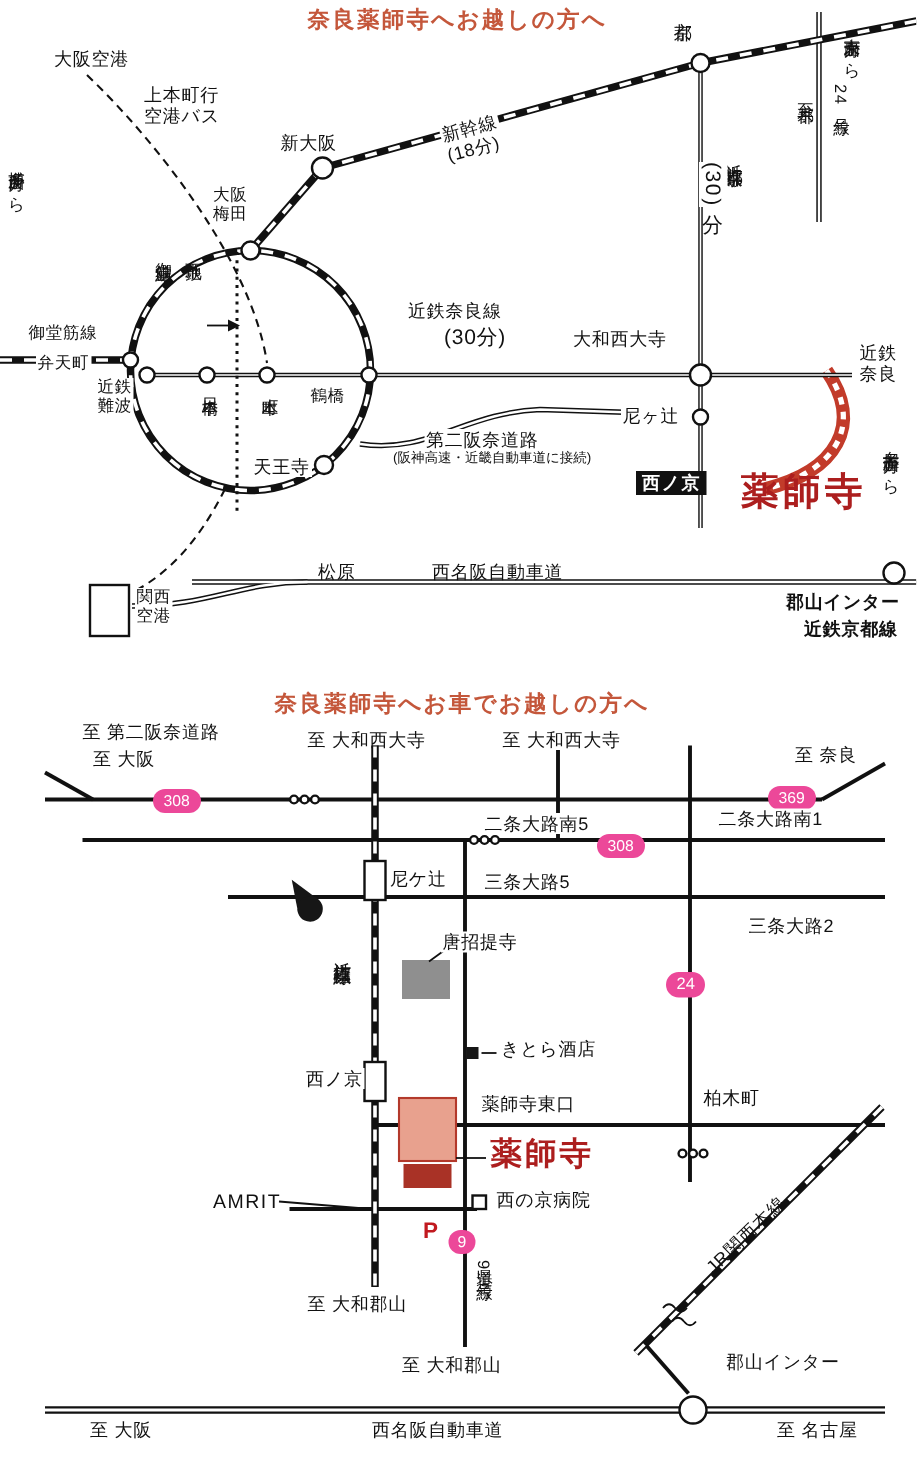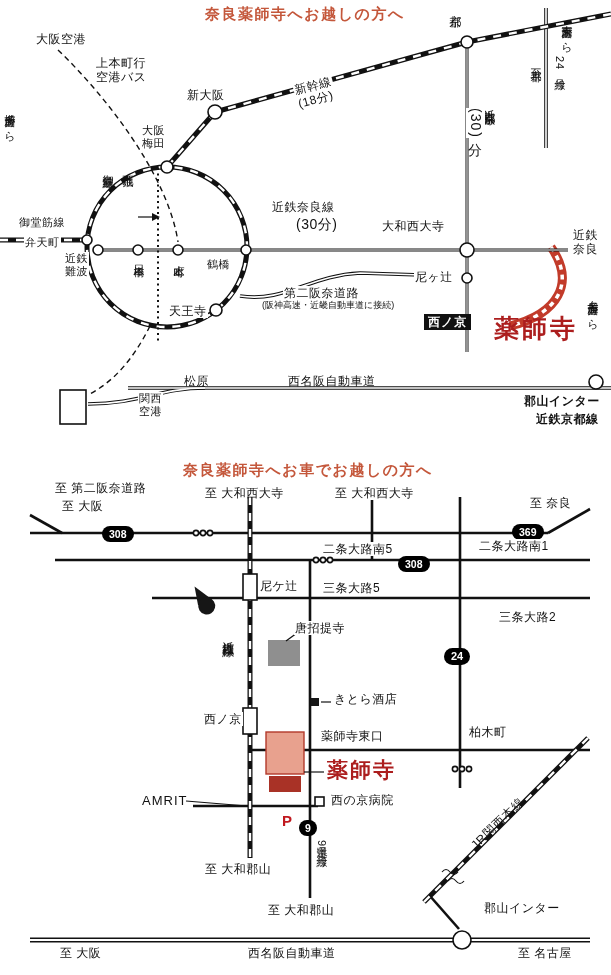--- a/index.html
+++ b/index.html
@@ -11,22 +11,22 @@
   .lbl{position:absolute;font-size:12px;line-height:1.18;white-space:pre-line;color:#111;letter-spacing:.5px;}
   .v{writing-mode:vertical-rl;text-orientation:mixed;letter-spacing:1px;}
   .bg{background:#fff;padding:0 1px;}
   .s11{font-size:11px;}
   .s10{font-size:14px;}
   .small{font-size:9px;letter-spacing:0;}
   .title{font-size:15px;font-weight:bold;color:#c4573b;letter-spacing:1.5px;white-space:nowrap;}
   .red-big{font-size:25px;font-weight:bold;color:#ac1e1e;letter-spacing:3px;white-space:nowrap;}
   .red-mid{font-size:21px;font-weight:bold;color:#ac1e1e;letter-spacing:2px;white-space:nowrap;}
   .blackbox{background:#111;color:#fff;font-size:12px;font-weight:bold;padding:1px 4px;letter-spacing:1px;}
-  .badge{position:absolute;background:#000000;color:#fff;border-radius:9px;
-         font-size:10.5px;font-weight:bold;padding:1px 7px;line-height:1.35;letter-spacing:0;}
+  .badge{position:absolute;background:#ec4899;color:#fff;border-radius:9px;
+         font-size:10.5px;font-weight:normal;padding:1px 7px;line-height:1.35;letter-spacing:0;}
   .p-red{color:#c1191f;font-weight:bold;font-size:15px;}
   .rot-shinkansen{transform:rotate(-15deg);transform-origin:left top;}
   .rot-jr{transform:rotate(-44deg);transform-origin:left top;font-size:12px;letter-spacing:1px;white-space:nowrap;}
 
   
   .jr{stroke:#111;stroke-width:5;fill:none;}
   .jrw{stroke:#fff;stroke-width:2.4;fill:none;stroke-dasharray:8 8;}
   .prv{stroke:#111;stroke-width:3;fill:none;}
   .prvw{stroke:#fff;stroke-width:1.1;fill:none;}
   .road{stroke:#111;stroke-width:3.6;fill:none;}
@@ -206,23 +206,23 @@
     <div class="lbl v s11 bg" style="left:131px;top:256px;">日本橋</div>
     <div class="lbl v s11 bg" style="left:171px;top:256px;">上本町</div>
     <div class="lbl bg s11" style="left:206px;top:258px;">鶴橋</div>
     <div class="lbl bg" style="left:414px;top:270px;">尼ヶ辻</div>
     <div class="lbl bg" style="left:283px;top:286px;text-align:center;">第二阪奈道路</div>
     <div class="lbl small" style="left:262px;top:300px;">(阪神高速・近畿自動車道に接続)</div>
     <div class="lbl bg" style="left:168px;top:304px;">天王寺</div>
     <div class="lbl blackbox" style="left:424px;top:314px;">西ノ京</div>
     <div class="lbl red-big" style="left:494px;top:314px;">薬師寺</div>
     <div class="lbl v s11" style="left:586px;top:292px;">名古屋方面から</div>
-    <div class="lbl bg s11" style="left:90px;top:392px;margin-left:48px;">関西
+    <div class="lbl bg s11" style="left:90px;top:392px;">関西
 空港</div>
-    <div class="lbl" style="left:184px;top:374px;text-align:right;">松原</div>
+    <div class="lbl" style="left:212px;top:374px;text-align:right;">松原</div>
     <div class="lbl" style="left:288px;top:374px;">西名阪自動車道</div>
     <div class="lbl" style="left:524px;top:394px;font-weight:bold;">郡山インター</div>
     <div class="lbl" style="left:536px;top:412px;font-weight:bold;">近鉄京都線</div>
   </div>
 
   <div>
     <div class="lbl title" style="left:183px;top:461px;">奈良薬師寺へお車でお越しの方へ</div>
     <div class="lbl" style="left:55px;top:481px;">至 第二阪奈道路</div>
     <div class="lbl" style="left:62px;top:499px;">至 大阪</div>
     <div class="lbl" style="left:205px;top:486px;">至 大和西大寺</div>

